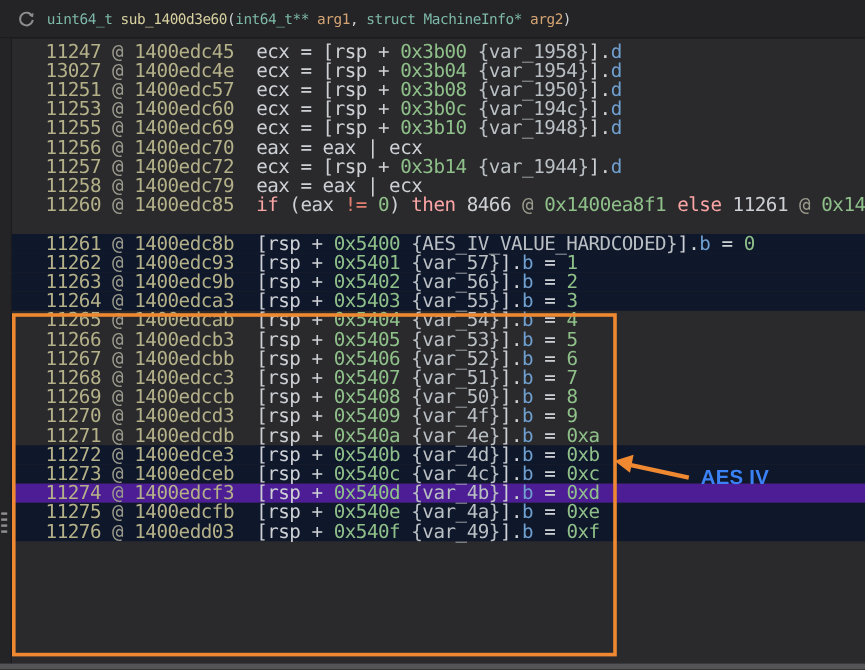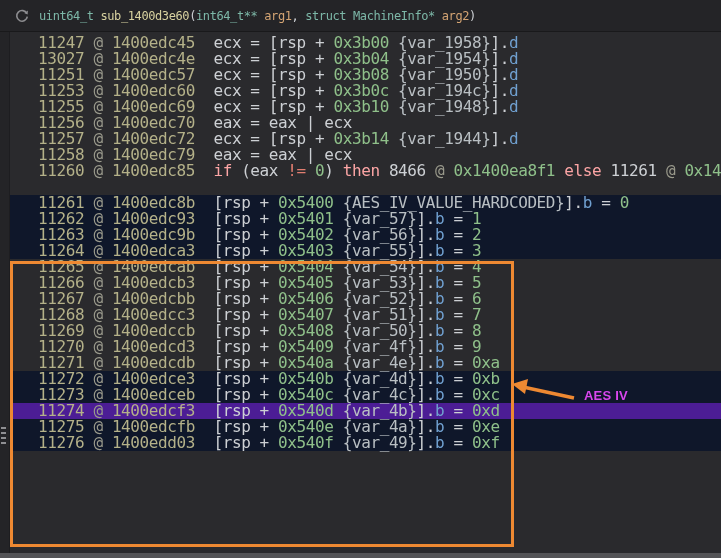--- a/index.html
+++ b/index.html
@@ -51,21 +51,21 @@
   }
   
   .anno-box{
     position:absolute;left:10px;top:261px;width:498px;height:280px;
     border:3px solid #ee8932;pointer-events:none;
   }
   .anno-arrow{position:absolute;left:510px;top:376px;pointer-events:none;}
   .anno-label{
     position:absolute;left:584px;top:388px;
     font-family:"Liberation Sans","DejaVu Sans",sans-serif;
-    font-weight:bold;font-size:13px;color:#d946ef;letter-spacing:0.2px;
+    font-weight:bold;font-size:17px;color:#3b82f6;letter-spacing:0.2px;
   }
 </style>
 </head>
 <body>
 
 <div class="header">
   <svg class="hdr-icon" viewBox="0 0 16 16">
     <path d="M 12.8 5.5 A 5.3 5.3 0 1 0 13.3 8.6" fill="none" stroke="#8d8d90" stroke-width="1.6"></path>
     <path d="M 13.9 2.6 L 13.6 6.4 L 10.2 4.9 Z" fill="#8d8d90"></path>
   </svg>

